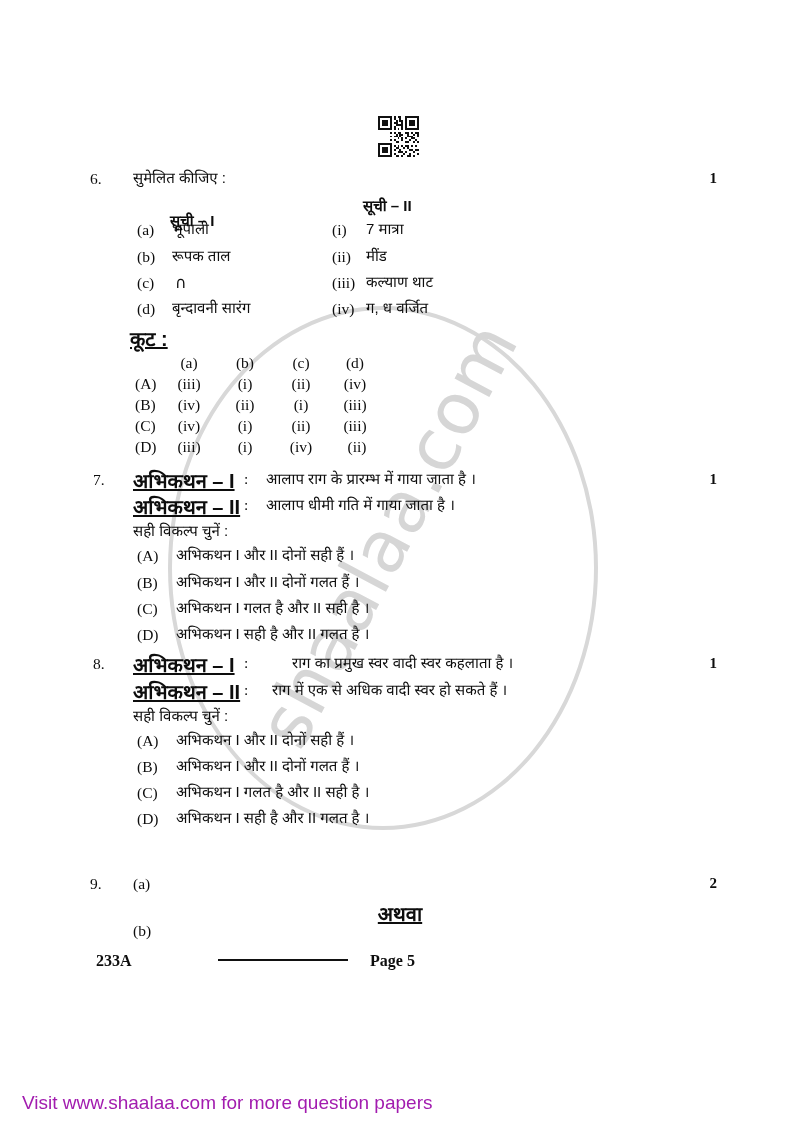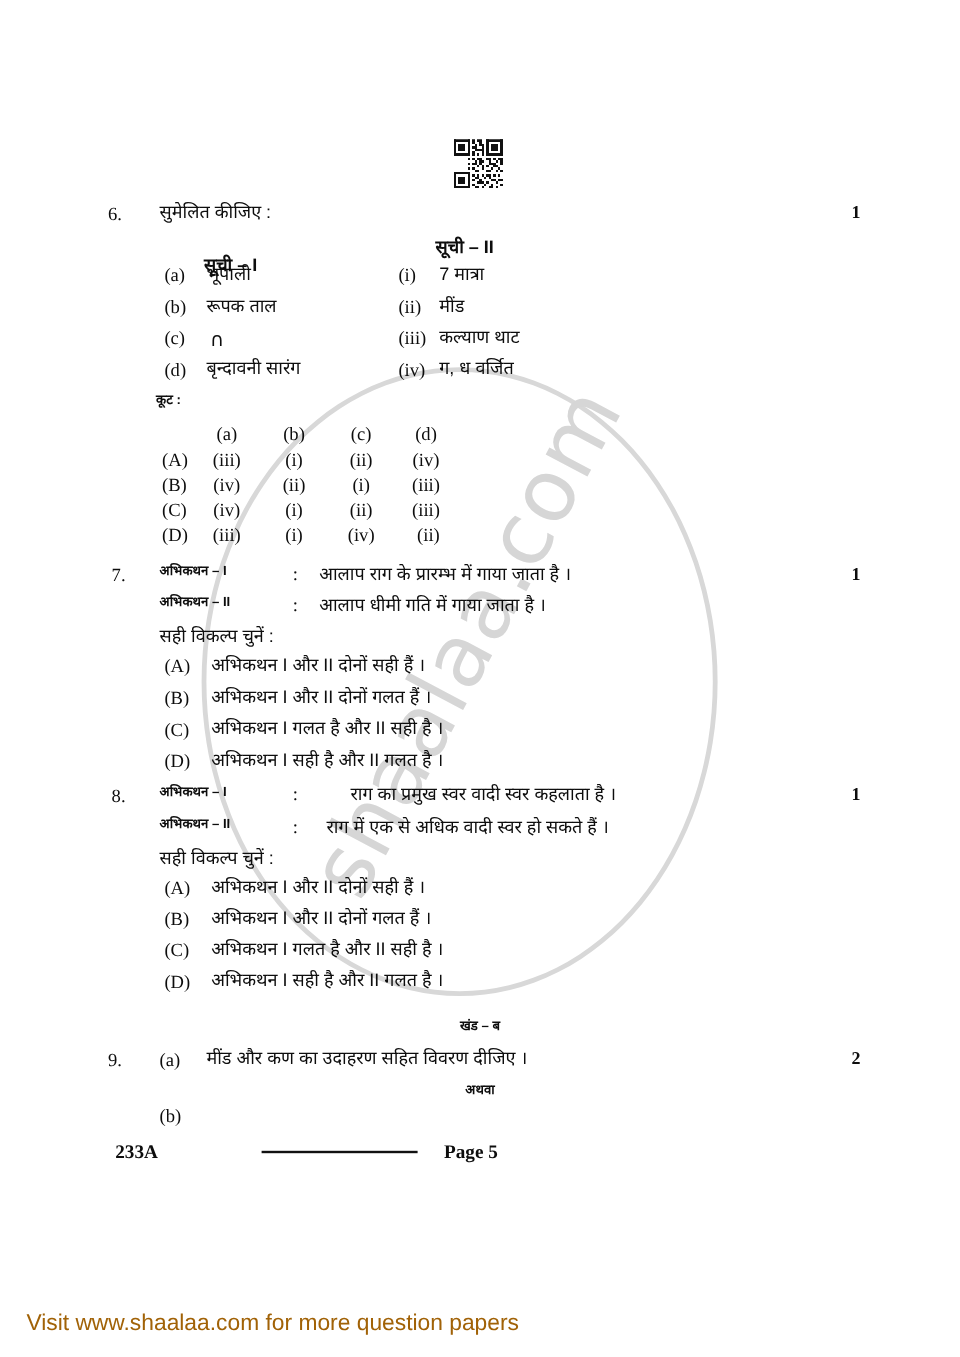--- a/index.html
+++ b/index.html
@@ -95,22 +95,23 @@
     font-weight: bold;
     font-family: "Liberation Serif", serif;
   }
 
   .hindi {
     font-family: "Liberation Sans", "DejaVu Sans", sans-serif;
     font-size: 15px;
   }
   .hindi-b {
     font-family: "Liberation Sans", "DejaVu Sans", sans-serif;
-    font-size: 11px;
+    font-size: 20px;
     font-weight: bold;
+    text-decoration: underline;
   }
   .roman {
     font-family: "Liberation Serif", serif;
     font-size: 15.5px;
   }
 
   .lbl {
     position: absolute;
     font-family: "Liberation Serif", serif;
     font-size: 15.5px;
@@ -179,21 +180,21 @@
     font-weight: bold;
   }
 
   
   #bottom-banner {
     position: absolute;
     left: 22px;
     top: 1092px;
     font-family: "Liberation Sans", "DejaVu Sans", sans-serif;
     font-size: 19px;
-    color: #a16207;
+    color: #a21caf;
     white-space: nowrap;
     z-index: 4;
   }
 </style>
 </head>
 <body>
 
 <div id="page-sheet"></div>
 
 <div id="watermark">
@@ -390,26 +391,24 @@
 
   <div class="lbl" style="left:137px; top:732px;">(A)</div>
   <div class="row hindi" style="left:176px; top:732px;">अभिकथन I और II दोनों सही हैं ।</div>
   <div class="lbl" style="left:137px; top:758px;">(B)</div>
   <div class="row hindi" style="left:176px; top:758px;">अभिकथन I और II दोनों गलत हैं ।</div>
   <div class="lbl" style="left:137px; top:784px;">(C)</div>
   <div class="row hindi" style="left:176px; top:784px;">अभिकथन I गलत है और II सही है ।</div>
   <div class="lbl" style="left:137px; top:810px;">(D)</div>
   <div class="row hindi" style="left:176px; top:810px;">अभिकथन I सही है और II गलत है ।</div>
 
-  <div class="centered hindi-b" style="top:846px;">खंड – ब</div>
 
   <div class="qnum" style="left:90px; top:875px;">9.</div>
   <div class="marks" style="top:875px;">2</div>
   <div class="lbl" style="left:133px; top:875px;">(a)</div>
-  <div class="row hindi" style="left:172px; top:875px;">मींड और कण का उदाहरण सहित विवरण दीजिए ।</div>
 
   <div class="centered hindi-b" style="top:900px;">अथवा</div>
 
   <div class="lbl" style="left:133px; top:922px;">(b)</div>
 
   <div id="footer-code">233A</div>
   <div id="footer-rule"></div>
   <div id="footer-page">Page 5</div>
 
 </div>

